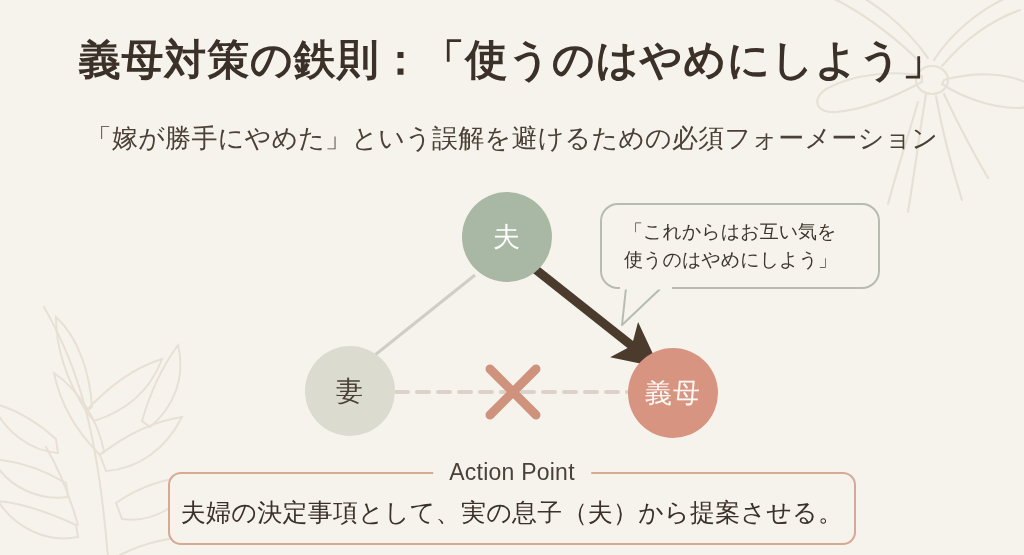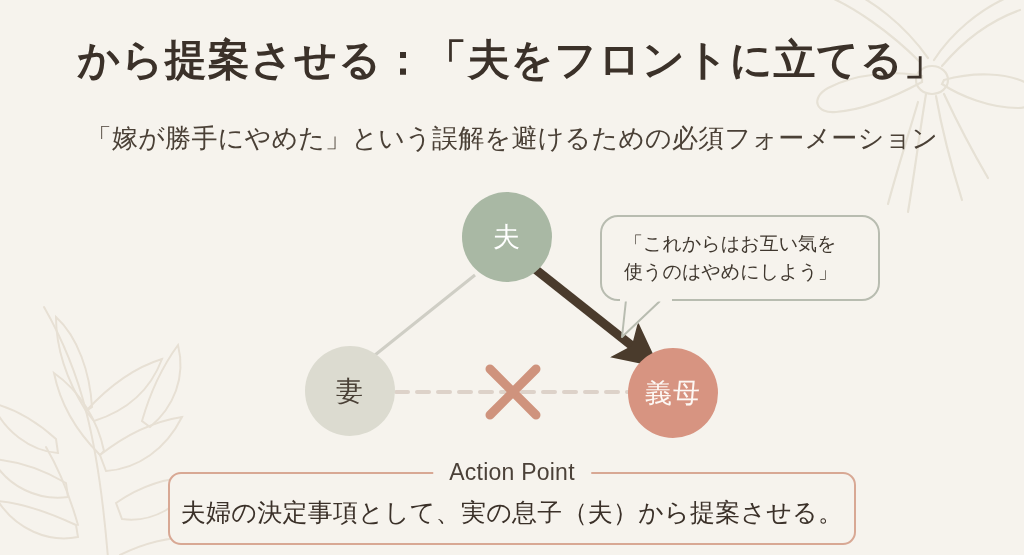--- a/index.html
+++ b/index.html
@@ -117,21 +117,20 @@
   #speech-bubble {
     position: absolute;
     left: 600px;
     top: 203px;
     width: 280px;
     height: 86px;
     border: 2px solid #b8bcb0;
     border-radius: 18px;
     background: #f6f3ed;
     box-sizing: border-box;
-    margin-top: 12px;
   }
   #speech-text {
     position: absolute;
     left: 22px;
     top: 13px;
     right: 14px;
     font-size: 19px;
     line-height: 1.45;
     color: #3f372e;
     white-space: pre-line;
@@ -206,21 +205,21 @@
     <path d="M140 230 C116 206, 100 178, 94 148 C120 166, 138 196, 144 226 Z"></path>
     <path d="M156 278 C182 260, 210 252, 236 252 C222 282, 192 298, 162 294 Z"></path>
     <path d="M116 300 C90 288, 64 278, 38 276 C56 304, 88 318, 118 312 Z"></path>
     <path d="M106 258 C82 244, 58 236, 32 234 C48 262, 78 276, 108 272 Z"></path>
     <path d="M96 214 C76 196, 56 184, 32 178 C44 206, 70 226, 98 228 Z"></path>
     <path d="M160 330 C184 318, 210 312, 234 312"></path>
     <path d="M118 300 C110 272, 100 246, 86 222"></path>
     <path d="M182 196 C190 168, 202 142, 218 120 C226 152, 214 182, 190 202 Z"></path>
   </svg>
 
-  <div id="title">から提案させる：「夫をフロントに立てる」</div>
+  <div id="title">義母対策の鉄則：「使うのはやめにしよう」</div>
 
   <div id="subtitle">「嫁が勝手にやめた」という誤解を避けるための必須フォーメーション</div>
 
   <svg id="diagram" viewBox="0 0 1024 555">
 
     <line x1="375" y1="355" x2="475" y2="275" stroke="#cfcec5" stroke-width="3"></line>
 
     <line x1="396" y1="392" x2="630" y2="392" stroke="#ddd2c9" stroke-width="4" stroke-dasharray="12 9" stroke-linecap="round"></line>
 
     <defs>

